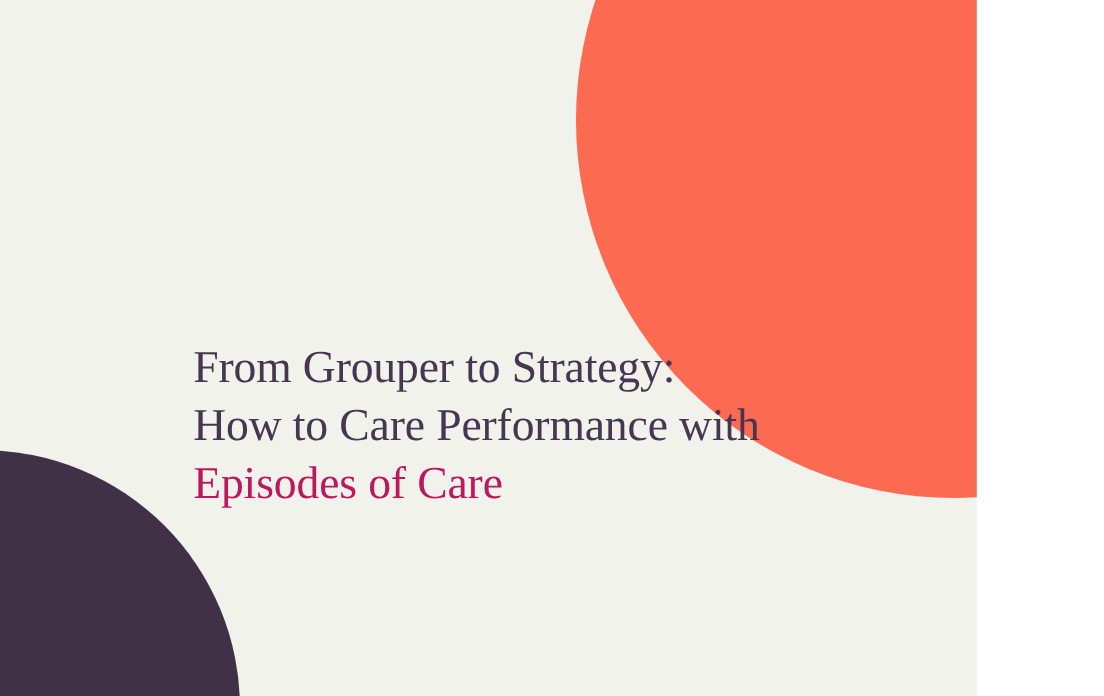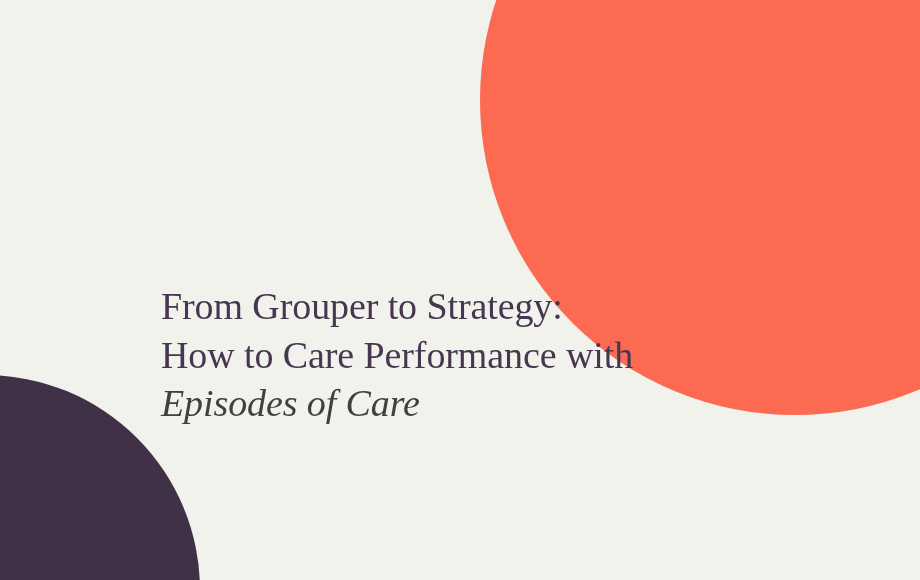--- a/index.html
+++ b/index.html
@@ -8,21 +8,21 @@
     padding: 0;
   }
   body {
     width: 920px;
     height: 580px;
     overflow: hidden;
     font-family: "Liberation Serif", serif;
   }
   .slide {
     position: relative;
-    width: 920px;
+    width: 814px;
     height: 580px;
     background: #F2F2ED;
     overflow: hidden;
   }
   .shape-layer {
     position: absolute;
     left: 0;
     top: 0;
     width: 920px;
     height: 580px;
@@ -53,16 +53,16 @@
   <svg class="shape-layer" width="920" height="580" viewBox="0 0 920 580" xmlns="http://www.w3.org/2000/svg">
 
     <circle cx="795" cy="100" r="315" fill="#FD6A52"></circle>
 
     <circle cx="-15" cy="590" r="215" fill="#413147"></circle>
   </svg>
 
   <div class="title-block">
     <div class="title-line" style="color: rgb(71, 54, 80);">From Grouper to Strategy:</div>
     <div class="title-line" style="color: rgb(71, 54, 80);">How to Care Performance with</div>
-    <div class="title-line" style="color: #404040; font-style: italic;">Episodes of Care</div>
+    <div class="title-line" style="color: #be185d;">Episodes of Care</div>
   </div>
 
 </div>
 
 </body></html>

